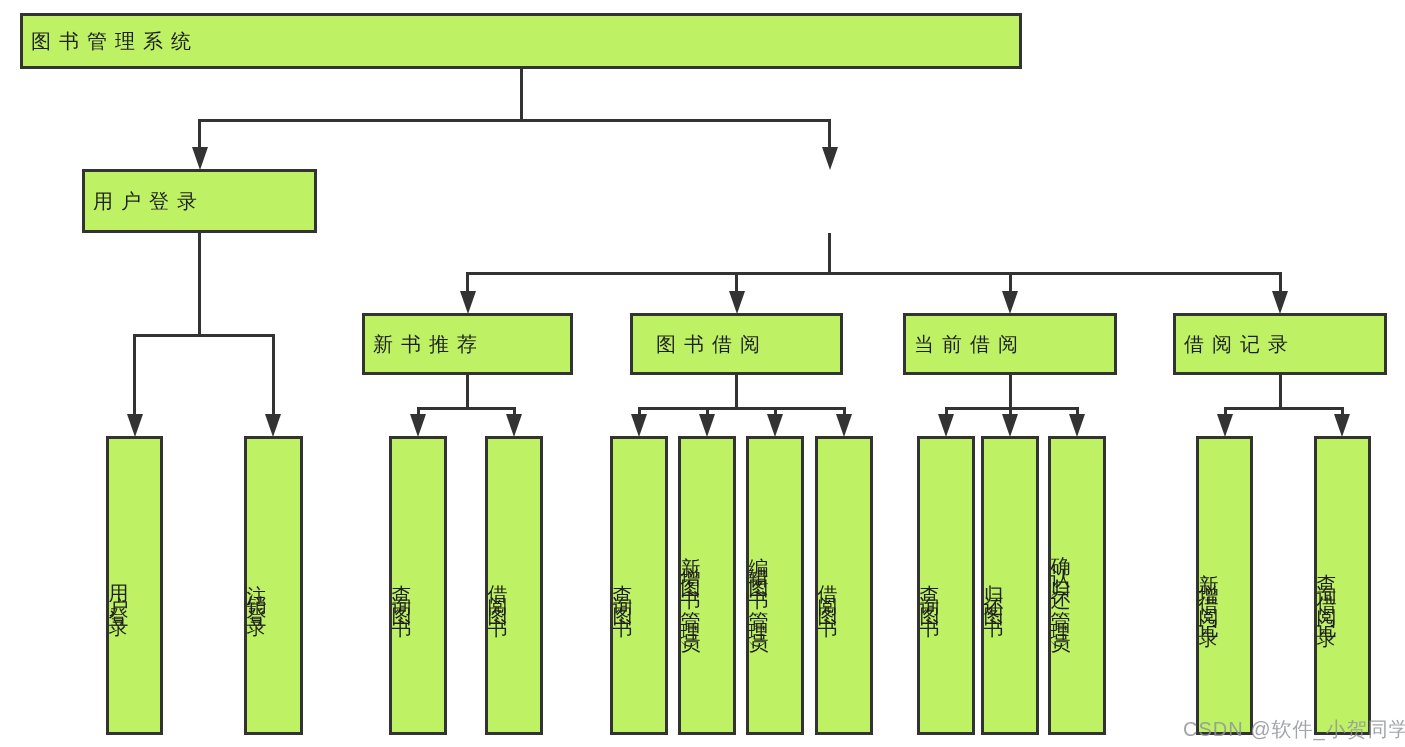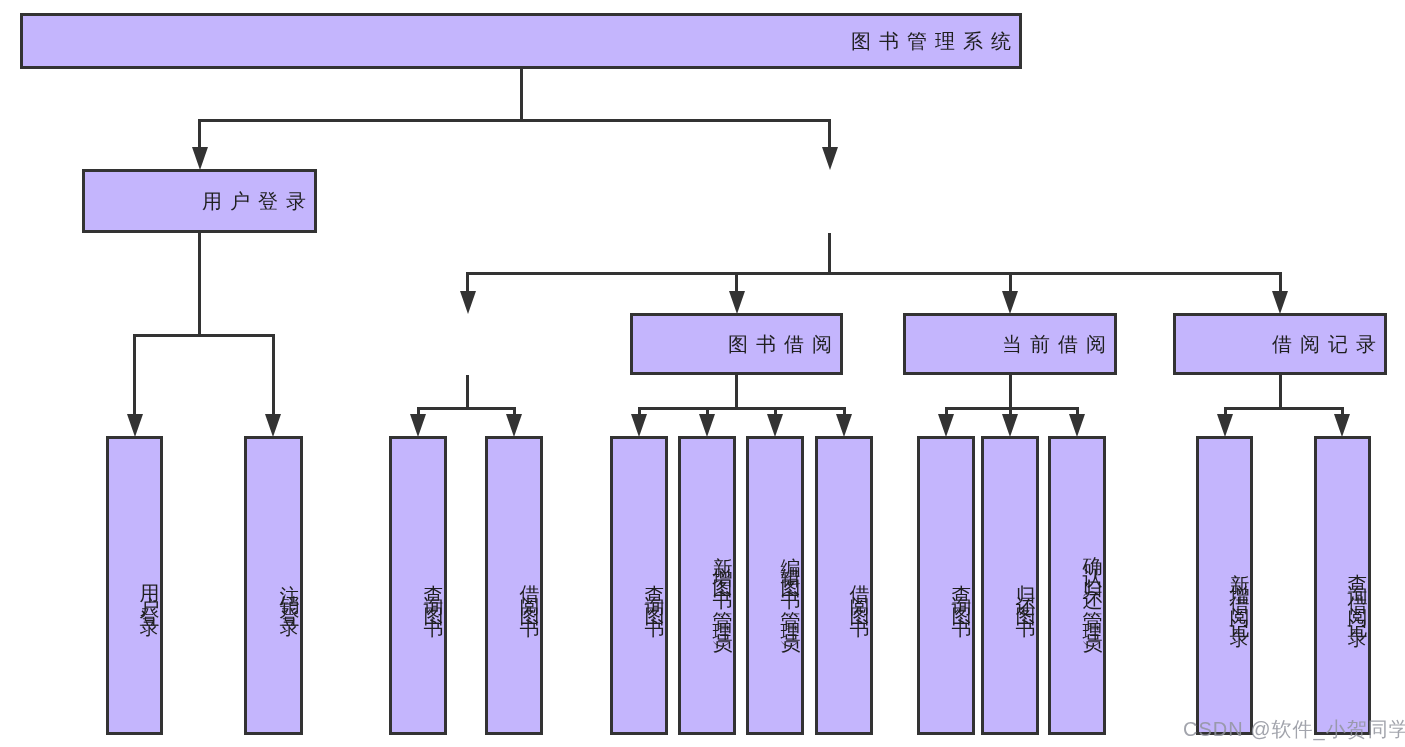--- a/index.html
+++ b/index.html
@@ -7,25 +7,25 @@
     position: relative;
     width: 1405px;
     height: 747px;
     background: #ffffff;
     font-family: "Liberation Sans", "DejaVu Sans", sans-serif;
     overflow: hidden;
   }
   .node {
     position: absolute;
     box-sizing: border-box;
-    background: #c4b5fd;
+    background: #bef264;
     border: 3px solid #333333;
     display: flex;
     align-items: center;
-    justify-content: flex-end;
+    justify-content: flex-start;
     z-index: 2;
   }
   .node .hlabel {
     font-size: 20px;
     color: #1f1f1f;
     letter-spacing: 8px;
     padding-left: 8px;
     white-space: nowrap;
   }
   .leaf .vlabel {
@@ -68,21 +68,24 @@
 <div id="diagram-canvas">
 
   <div class="node" style="left:20px; top:13px; width:1002px; height:56px;">
     <span class="hlabel">图书管理系统</span>
   </div>
 
   <div class="node" style="left:82px; top:169px; width:235px; height:64px;">
     <span class="hlabel">用户登录</span>
   </div>
 
-  <div class="node" style="left:630px; top:313px; width:213px; height:62px;">
+  <div class="node" style="left:362px; top:313px; width:211px; height:62px;">
+    <span class="hlabel">新书推荐</span>
+  </div>
+  <div class="node" style="left:630px; top:313px; width:213px; height:62px;padding-left:15px;">
     <span class="hlabel">图书借阅</span>
   </div>
   <div class="node" style="left:1173px; top:313px; width:214px; height:62px;">
     <span class="hlabel">借阅记录</span>
   </div>
   <div class="node" style="left:903px; top:313px; width:214px; height:62px;">
     <span class="hlabel">当前借阅</span>
   </div>
 
   <div class="node leaf" style="left:106px; top:436px; width:57px; height:299px;">

